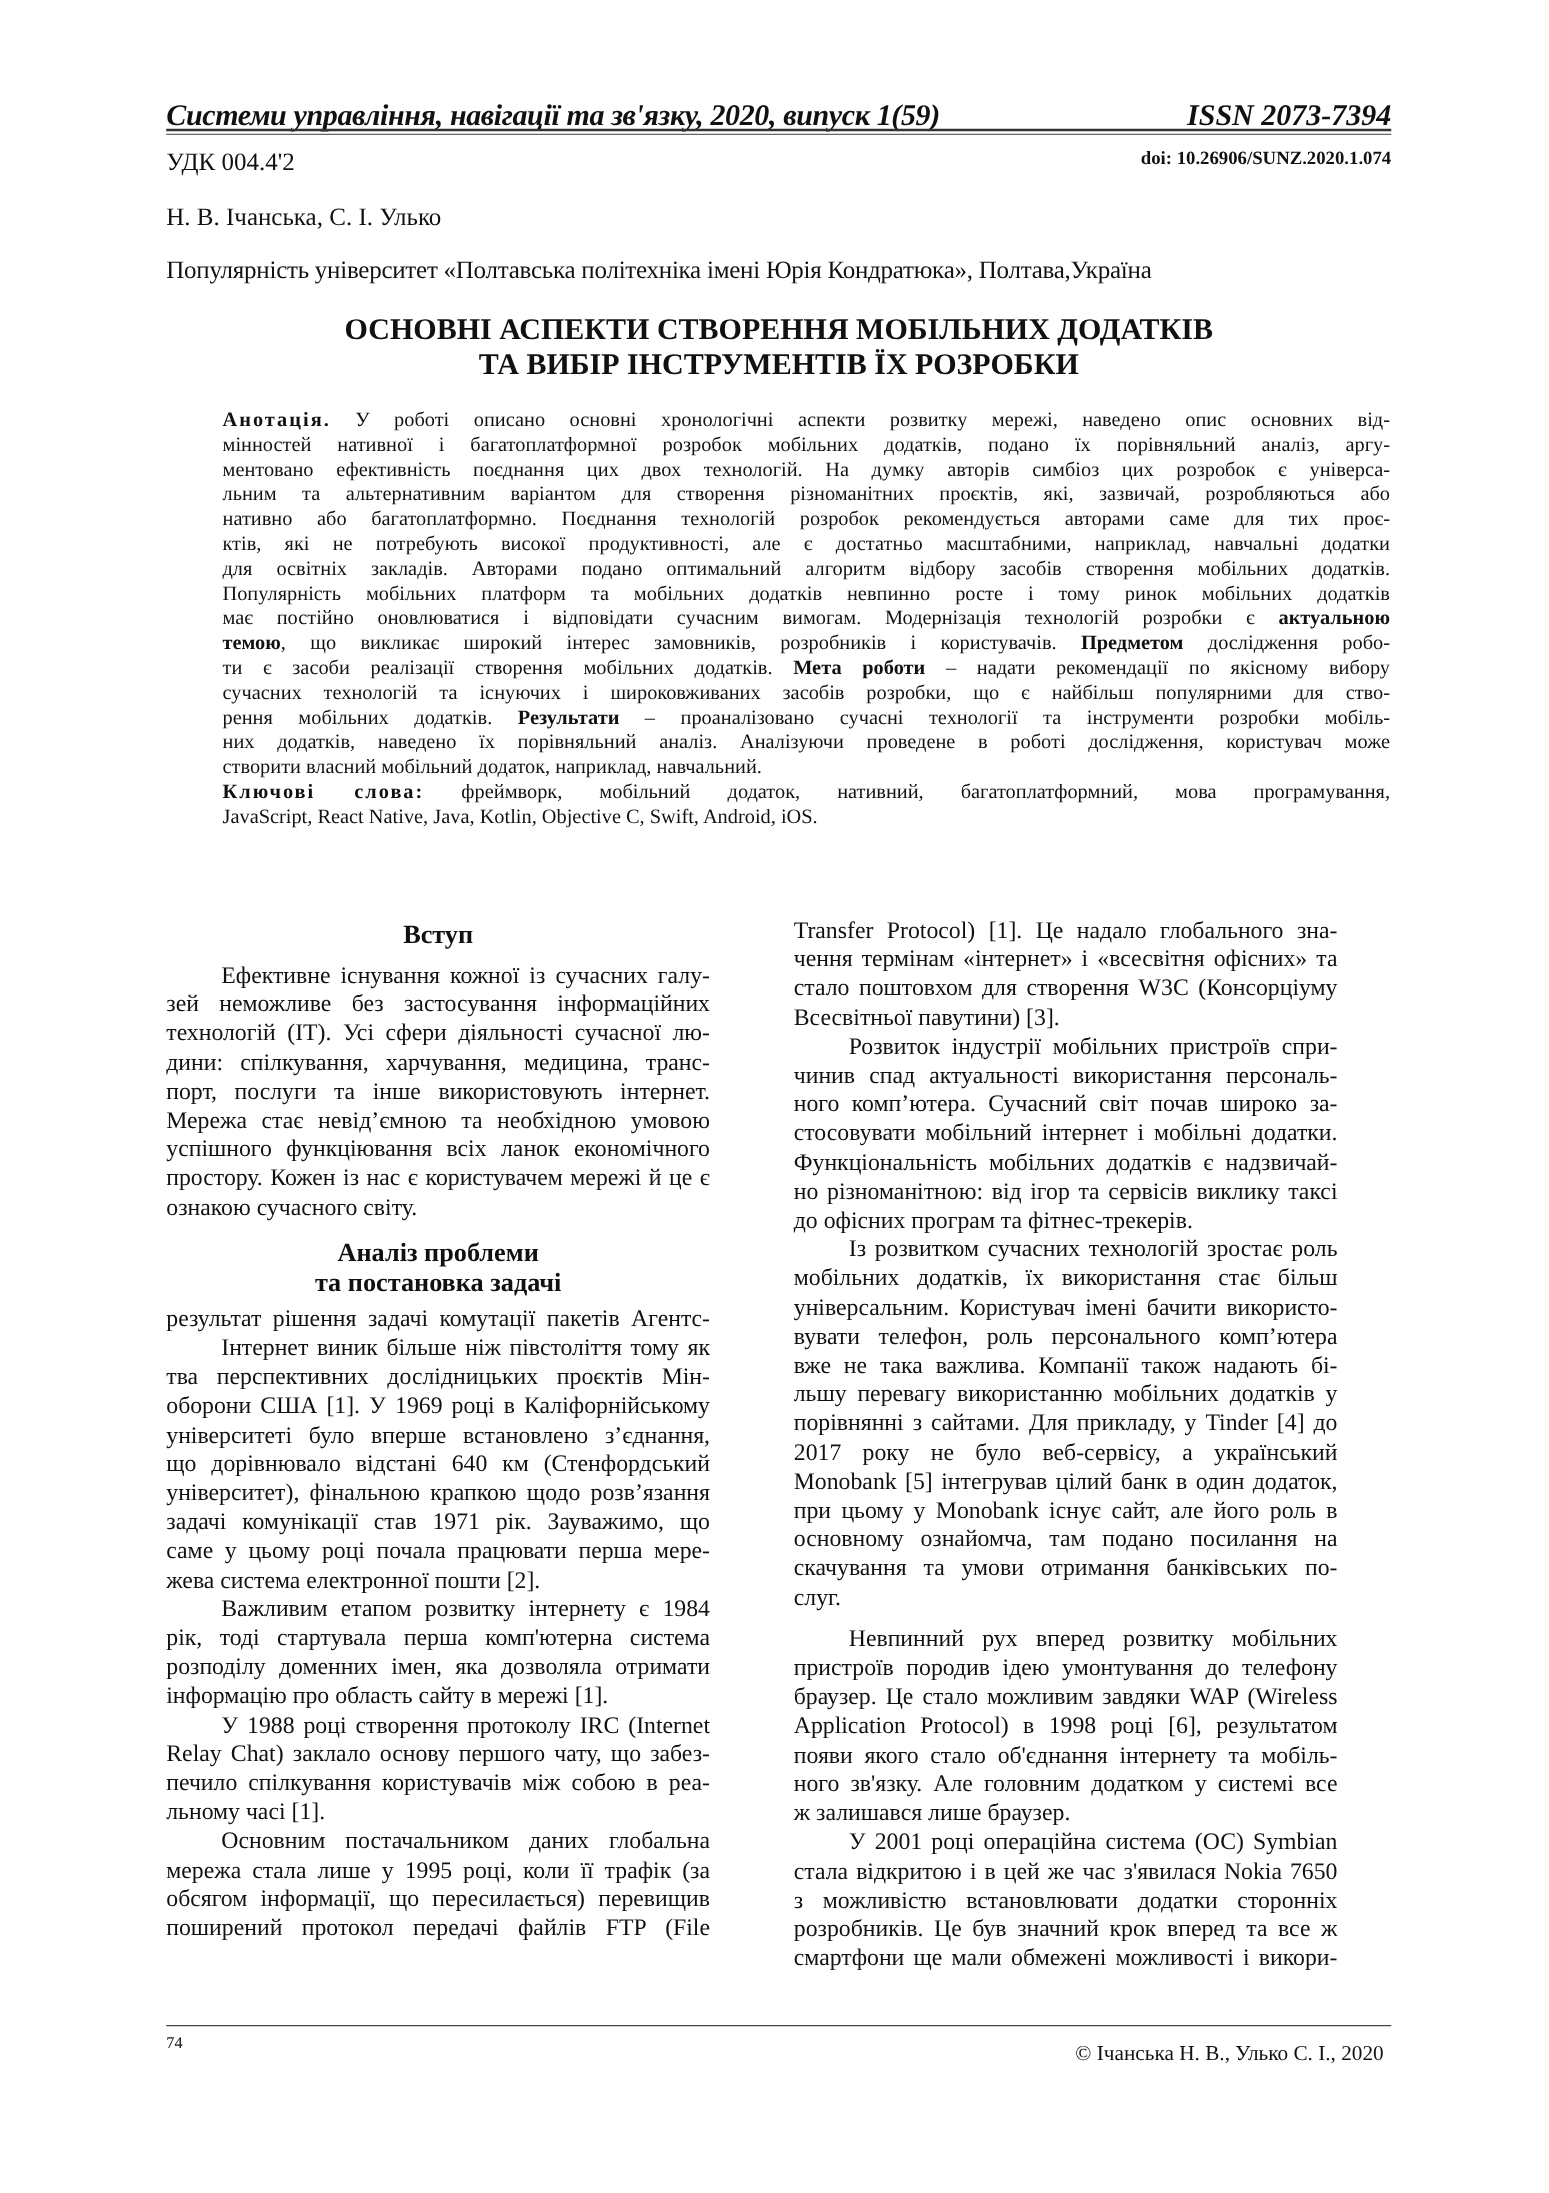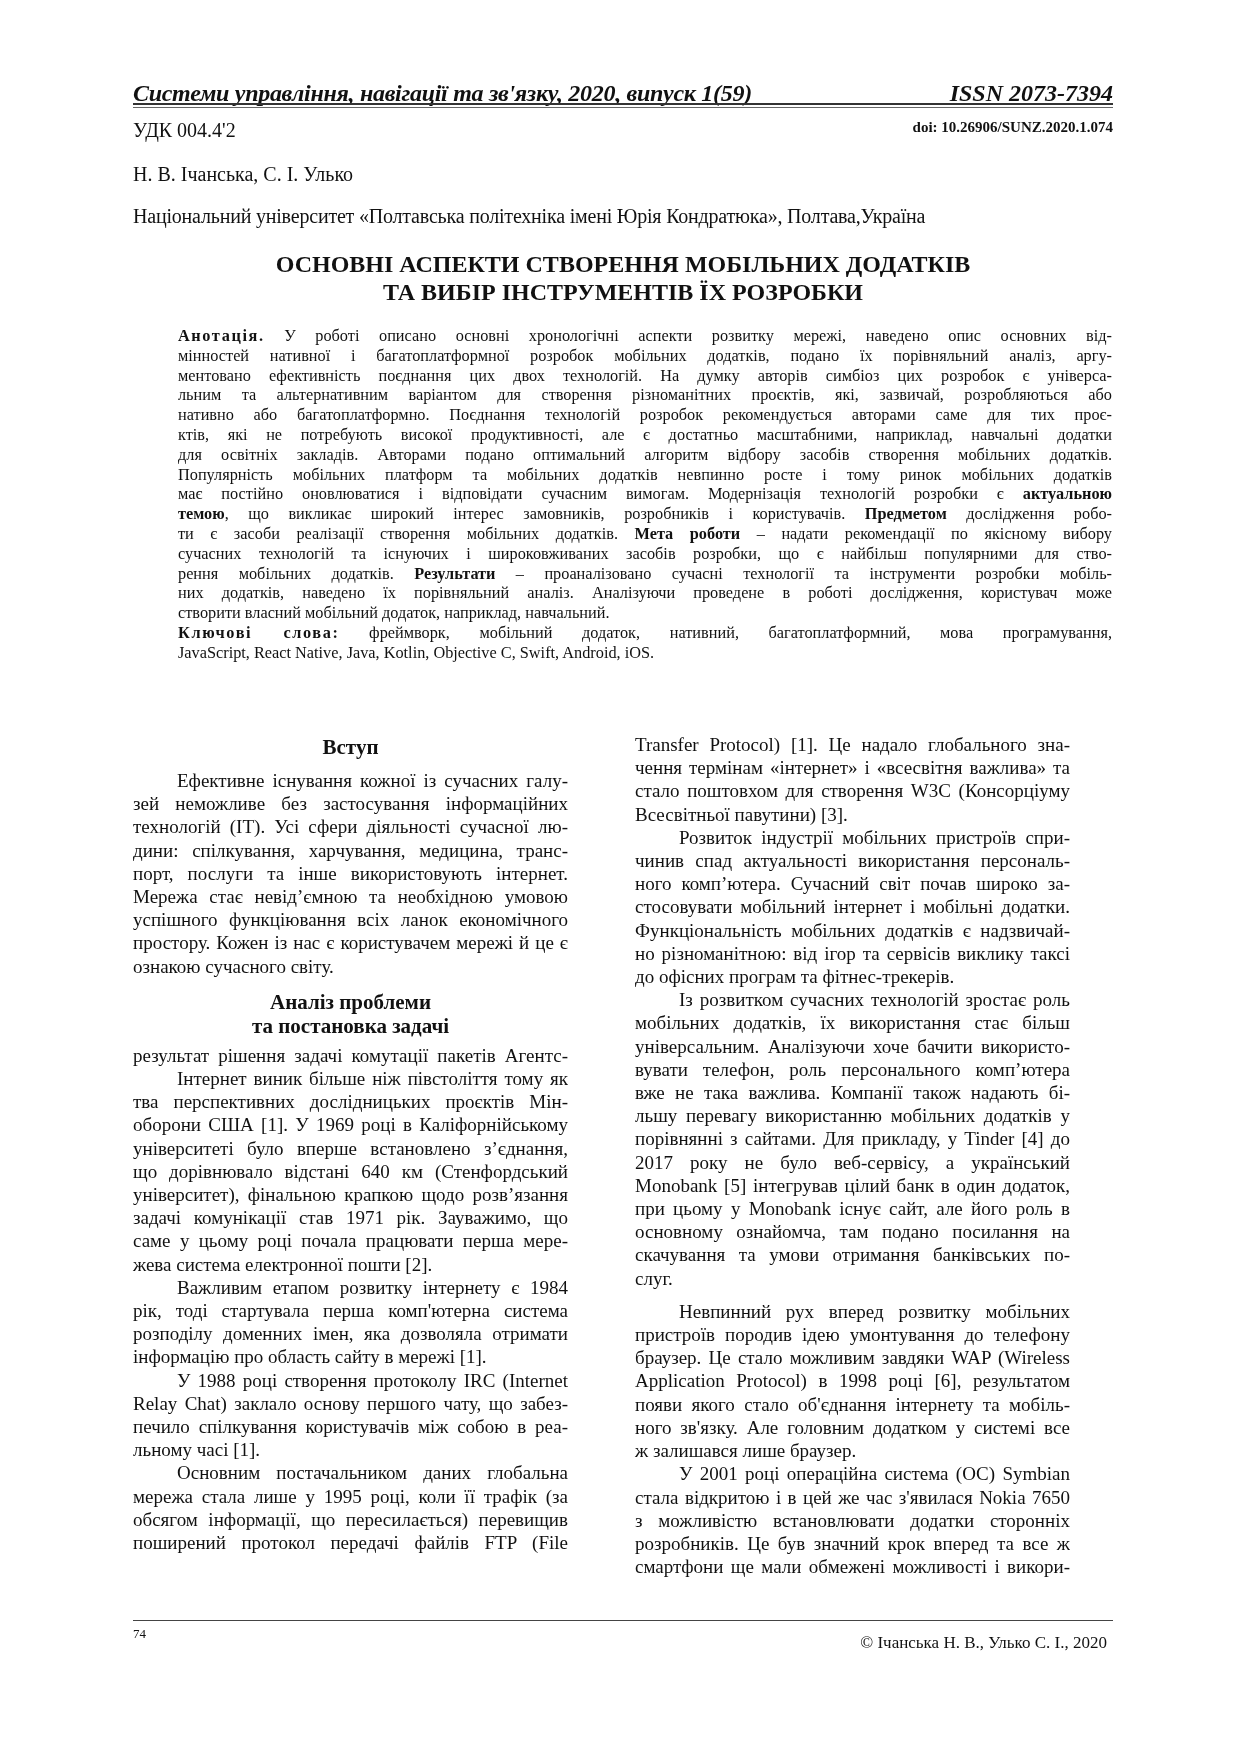--- a/index.html
+++ b/index.html
@@ -49,21 +49,21 @@
   <div class="running-head">
     <span class="left">Системи управління, навігації та зв'язку, 2020, випуск 1(59)</span>
     <span class="right">ISSN 2073-7394</span>
   </div>
   <div class="head-rule"></div>
   <div class="head-rule2"></div>
 
   <div class="udk">УДК 004.4'2</div>
   <div class="doi">doi: 10.26906/SUNZ.2020.1.074</div>
   <div class="authors">Н. В. Ічанська, С. І. Улько</div>
-  <div class="affil">Національний університет «Полтавська політехніка імені Юрія Кондратюка», Полтава,Україна</div>
+  <div class="affil">Популярність університет «Полтавська політехніка імені Юрія Кондратюка», Полтава,Україна</div>
 
   <div class="title">
     <div>ОСНОВНІ АСПЕКТИ СТВОРЕННЯ МОБІЛЬНИХ ДОДАТКІВ</div>
     <div>ТА ВИБІР ІНСТРУМЕНТІВ ЇХ РОЗРОБКИ</div>
   </div>
 
   <div class="abstract">
     <span class="line"><span class="spaced">Анотація.</span><span> У роботі описано основні хронологічні аспекти розвитку мережі, наведено опис основних від-</span></span>
     <span class="line">мінностей нативної і багатоплатформної розробок мобільних додатків, подано їх порівняльний аналіз, аргу-</span>
     <span class="line">ментовано ефективність поєднання цих двох технологій. На думку авторів симбіоз цих розробок є універса-</span>
@@ -115,33 +115,33 @@
     <span class="line">печило спілкування користувачів між собою в реа-</span>
     <span class="line last">льному часі [1].</span>
     <span class="line indent">Основним постачальником даних глобальна</span>
     <span class="line">мережа стала лише у 1995 році, коли її трафік (за</span>
     <span class="line">обсягом інформації, що пересилається) перевищив</span>
     <span class="line">поширений протокол передачі файлів FTP (File</span>
   </div>
 
   <div class="col right" style="top:733px;">
     <span class="line">Transfer Protocol) [1]. Це надало глобального зна-</span>
-    <span class="line">чення термінам «інтернет» і «всесвітня важлива» та</span>
+    <span class="line">чення термінам «інтернет» і «всесвітня офісних» та</span>
     <span class="line">стало поштовхом для створення W3C (Консорціуму</span>
     <span class="line last">Всесвітньої павутини) [3].</span>
     <span class="line indent">Розвиток індустрії мобільних пристроїв спри-</span>
     <span class="line">чинив спад актуальності використання персональ-</span>
     <span class="line">ного комп’ютера. Сучасний світ почав широко за-</span>
     <span class="line">стосовувати мобільний інтернет і мобільні додатки.</span>
     <span class="line">Функціональність мобільних додатків є надзвичай-</span>
     <span class="line">но різноманітною: від ігор та сервісів виклику таксі</span>
     <span class="line last">до офісних програм та фітнес-трекерів.</span>
     <span class="line indent">Із розвитком сучасних технологій зростає роль</span>
     <span class="line">мобільних додатків, їх використання стає більш</span>
-    <span class="line">універсальним. Аналізуючи хоче бачити використо-</span>
+    <span class="line">універсальним. Користувач імені бачити використо-</span>
     <span class="line">вувати телефон, роль персонального комп’ютера</span>
     <span class="line">вже не така важлива. Компанії також  надають бі-</span>
     <span class="line">льшу перевагу використанню мобільних додатків у</span>
     <span class="line">порівнянні з сайтами. Для прикладу, у Tinder [4] до</span>
     <span class="line">2017 року не було веб-сервісу, а український</span>
     <span class="line">Monobank [5] інтегрував цілий банк в один додаток,</span>
     <span class="line">при цьому у Monobank існує сайт, але його роль в</span>
     <span class="line">основному ознайомча, там подано посилання на</span>
     <span class="line">скачування та умови отримання банківських по-</span>
     <span class="line last" style="margin-bottom:10px;">слуг.</span>

